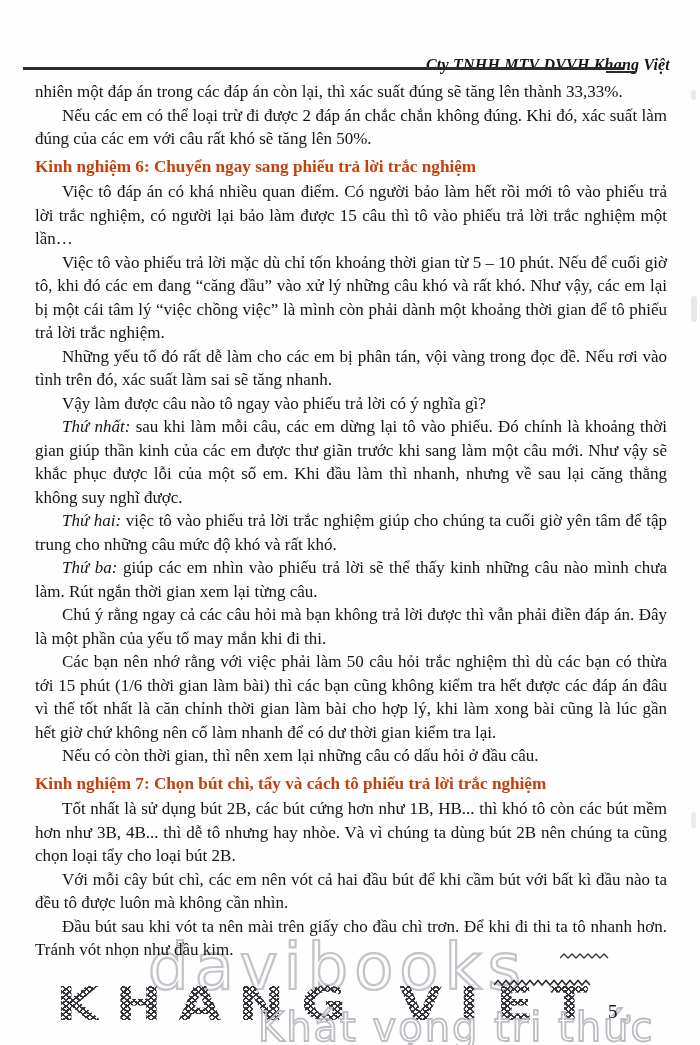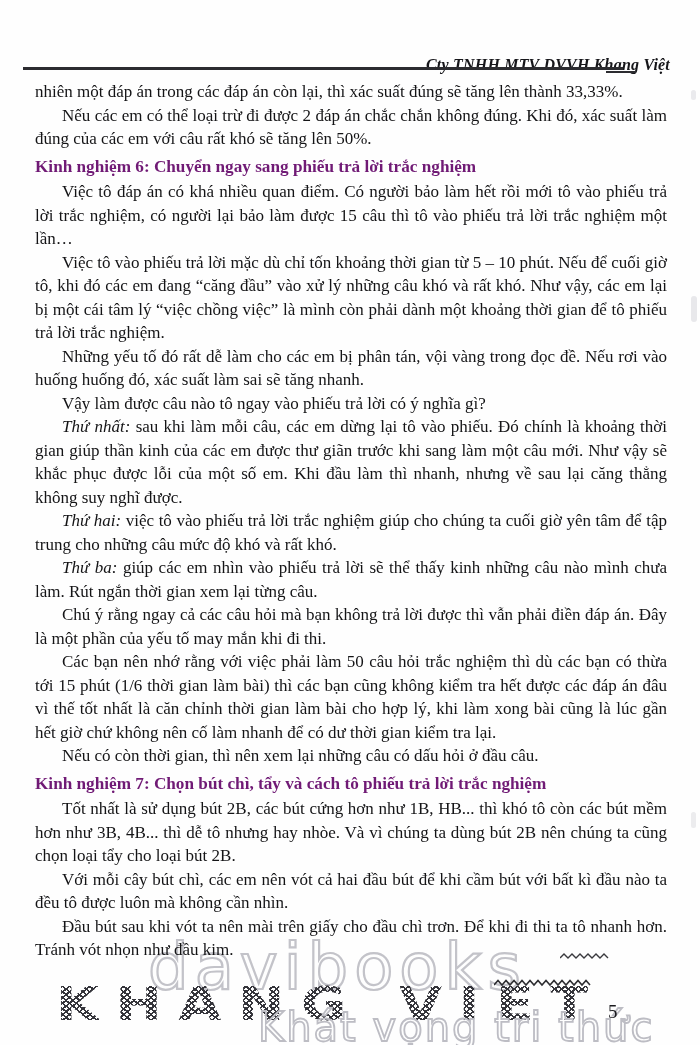--- a/index.html
+++ b/index.html
@@ -29,21 +29,21 @@
   
   .content{
     position:absolute;top:80px;left:35px;width:632px;
     font-size:17px;line-height:23.5px;color:#141416;
     text-align:justify;z-index:2;
   }
   .content p{margin:0;text-indent:27px;}
   .content p.cont{text-indent:0;}
   .content h2{
     margin:4px 0 2px 0;font-size:17.2px;line-height:23.5px;
-    font-weight:bold;color:#701a75;text-indent:0;text-align:left;
+    font-weight:bold;color:#c2410c;text-indent:0;text-align:left;
   }
   .lead{font-style:italic;}
   
   .wm-davibooks{
     position:absolute;left:148px;top:930px;z-index:1;
     font-family:"DejaVu Sans","Liberation Sans",sans-serif;
     font-size:64px;letter-spacing:6px;
     color:transparent;-webkit-text-stroke:2.2px #c3c3c9;
   }
   .wm-khatvong{
@@ -84,21 +84,21 @@
   <div class="running-head">Cty TNHH MTV DVVH Khang Việt</div>
   <div class="header-rule"></div>
   <div class="header-rule-dash"></div>
 
   <div class="content">
     <p class="cont">nhiên một đáp án trong các đáp án còn lại, thì xác suất đúng sẽ tăng lên thành 33,33%.</p>
     <p>Nếu các em có thể loại trừ đi được 2 đáp án chắc chắn không đúng. Khi đó, xác suất làm đúng của các em với câu rất khó sẽ tăng lên 50%.</p>
     <h2>Kinh nghiệm 6: Chuyển ngay sang phiếu trả lời trắc nghiệm</h2>
     <p>Việc tô đáp án có khá nhiều quan điểm. Có người bảo làm hết rồi mới tô vào phiếu trả lời trắc nghiệm, có người lại bảo làm được 15 câu thì tô vào phiếu trả lời trắc nghiệm một lần…</p>
     <p>Việc tô vào phiếu trả lời mặc dù chỉ tốn khoảng thời gian từ 5 – 10 phút. Nếu để cuối giờ tô, khi đó các em đang “căng đầu” vào xử lý những câu khó và rất khó. Như vậy, các em lại bị một cái tâm lý “việc chồng việc” là mình còn phải dành một khoảng thời gian để tô phiếu trả lời trắc nghiệm.</p>
-    <p>Những yếu tố đó rất dễ làm cho các em bị phân tán, vội vàng trong đọc đề. Nếu rơi vào huống huống đó, xác suất làm sai sẽ tăng nhanh.</p>
+    <p>Những yếu tố đó rất dễ làm cho các em bị phân tán, vội vàng trong đọc đề. Nếu rơi vào tình trên đó, xác suất làm sai sẽ tăng nhanh.</p>
     <p>Vậy làm được câu nào tô ngay vào phiếu trả lời có ý nghĩa gì?</p>
     <p><span class="lead">Thứ nhất:</span><span> sau khi làm mỗi câu, các em dừng lại tô vào phiếu. Đó chính là khoảng thời gian giúp thần kinh của các em được thư giãn trước khi sang làm một câu mới. Như vậy sẽ khắc phục được lỗi của một số em. Khi đầu làm thì nhanh, nhưng về sau lại căng thẳng không suy nghĩ được.</span></p>
     <p><span class="lead">Thứ hai:</span><span> việc tô vào phiếu trả lời trắc nghiệm giúp cho chúng ta cuối giờ yên tâm để tập trung cho những câu mức độ khó và rất khó.</span></p>
     <p><span class="lead">Thứ ba:</span><span> giúp các em nhìn vào phiếu trả lời sẽ thể thấy kinh những câu nào mình chưa làm. Rút ngắn thời gian xem lại từng câu.</span></p>
     <p>Chú ý rằng ngay cả các câu hỏi mà bạn không trả lời được thì vẫn phải điền đáp án. Đây là một phần của yếu tố may mắn khi đi thi.</p>
     <p>Các bạn nên nhớ rằng với việc phải làm 50 câu hỏi trắc nghiệm thì dù các bạn có thừa tới 15 phút (1/6 thời gian làm bài) thì các bạn cũng không kiểm tra hết được các đáp án đâu vì thế tốt nhất là căn chỉnh thời gian làm bài cho hợp lý, khi làm xong bài cũng là lúc gần hết giờ chứ không nên cố làm nhanh để có dư thời gian kiểm tra lại.</p>
     <p>Nếu có còn thời gian, thì nên xem lại những câu có dấu hỏi ở đầu câu.</p>
     <h2>Kinh nghiệm 7: Chọn bút chì, tẩy và cách tô phiếu trả lời trắc nghiệm</h2>
     <p>Tốt nhất là sử dụng bút 2B, các bút cứng hơn như 1B, HB... thì khó tô còn các bút mềm hơn như 3B, 4B... thì dễ tô nhưng hay nhòe. Và vì chúng ta dùng bút 2B nên chúng ta cũng chọn loại tẩy cho loại bút 2B.</p>
     <p>Với mỗi cây bút chì, các em nên vót cả hai đầu bút để khi cầm bút với bất kì đầu nào ta đều tô được luôn mà không cần nhìn.</p>

